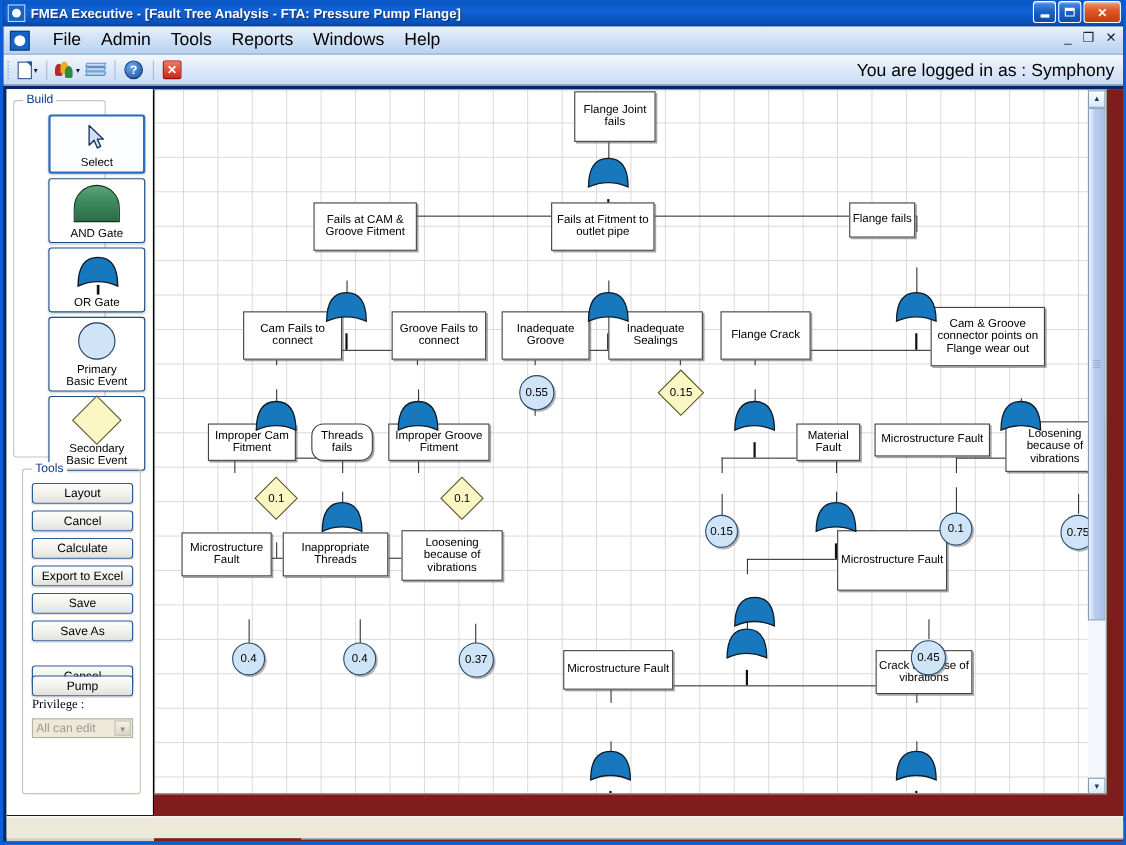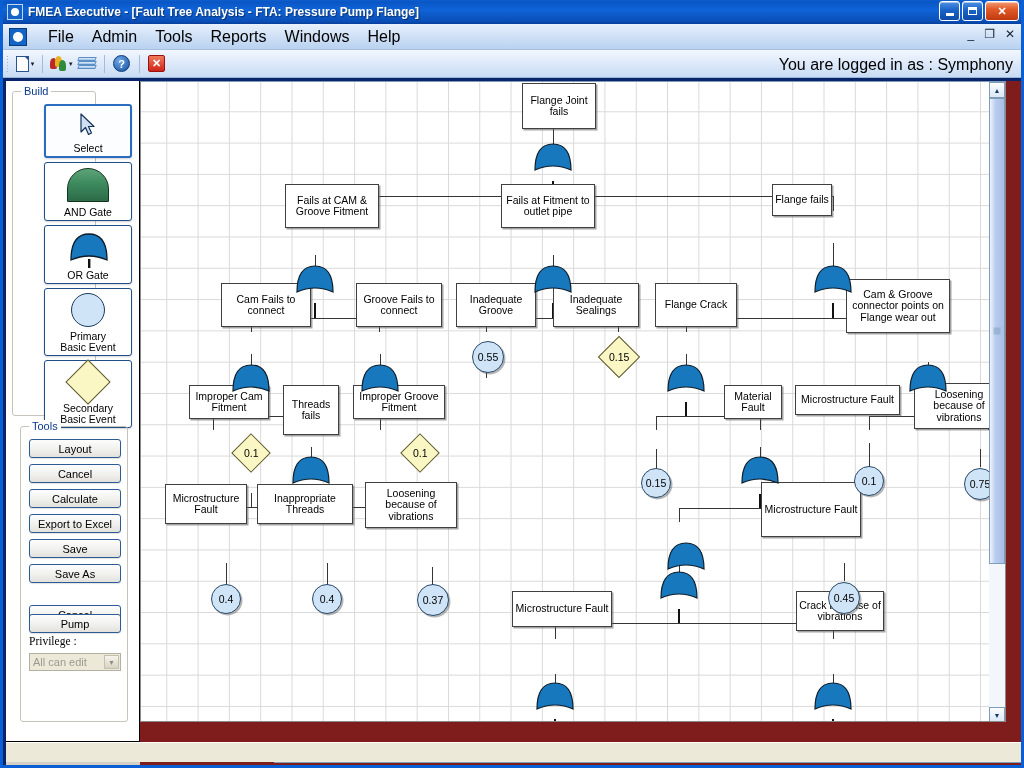--- a/index.html
+++ b/index.html
@@ -591,21 +591,21 @@
         <div class="node" style="left:631px;top:102px;width:60px;height:32px;">Flange fails</div>
 
         <div class="node" style="left: 80px;top:201px;width:90px;height:44px;">Cam Fails to connect</div>
         <div class="node" style="left:215px;top:201px;width:86px;height:44px;">Groove Fails to connect</div>
         <div class="node" style="left:315px;top:201px;width:80px;height:44px;">Inadequate Groove</div>
         <div class="node" style="left:412px;top:201px;width:86px;height:44px;">Inadequate Sealings</div>
         <div class="node" style="left:514px;top:201px;width:82px;height:44px;">Flange Crack</div>
         <div class="node" style="left:705px;top:197px;width:104px;height:54px;">Cam &amp; Groove connector points on Flange wear out</div>
 
         <div class="node" style="left: 48px;top:303px;width:80px;height:34px;">Improper Cam Fitment</div>
-        <div class="node" style="left:142px;top:303px;width:56px;height:50px;">Threads fails</div>
+        <div class="node" style="left:142px;top:303px;width:56px;height:34px;border-radius:11px;">Threads fails</div>
         <div class="node" style="left:212px;top:303px;width:92px;height:34px;">Improper Groove Fitment</div>
         <div class="node" style="left:583px;top:303px;width:58px;height:34px;">Material Fault</div>
         <div class="node" style="left:654px;top:303px;width:105px;height:30px;">Microstructure Fault</div>
         <div class="node" style="left:773px;top:301px;width:90px;height:46px;">Loosening because of vibrations</div>
 
         <div class="node" style="left: 24px;top:402px;width:82px;height:40px;">Microstructure Fault</div>
         <div class="node" style="left:116px;top:402px;width:96px;height:40px;">Inappropriate Threads</div>
         <div class="node" style="left:224px;top:400px;width:92px;height:46px;">Loosening because of vibrations</div>
 
         <div class="node" style="left:620px;top:400px;width:100px;height:55px;">Microstructure Fault</div>

